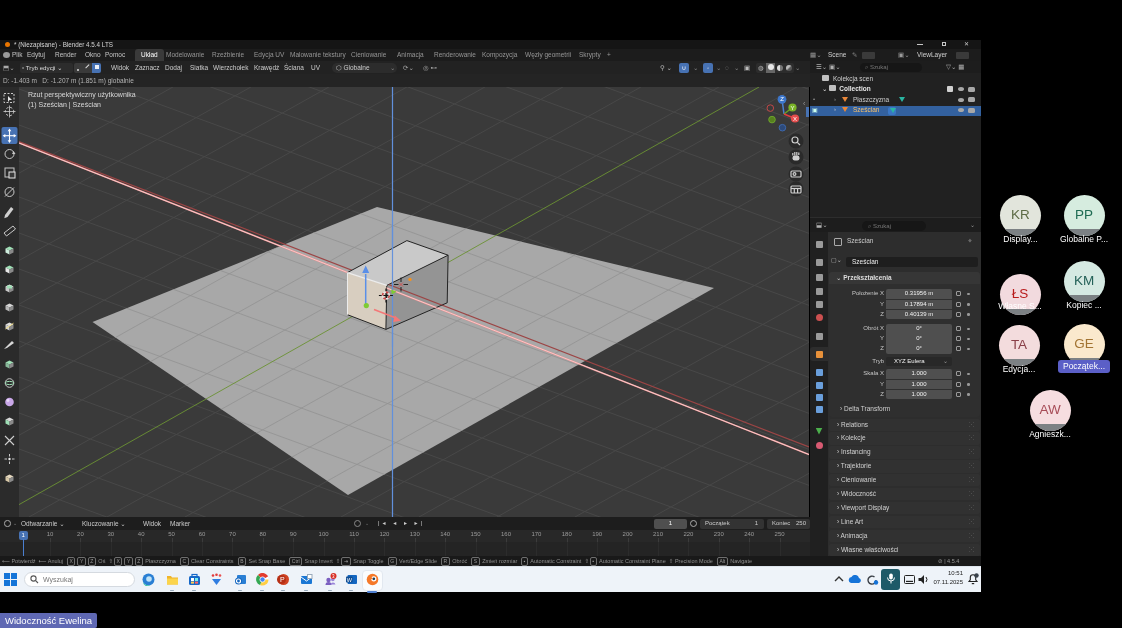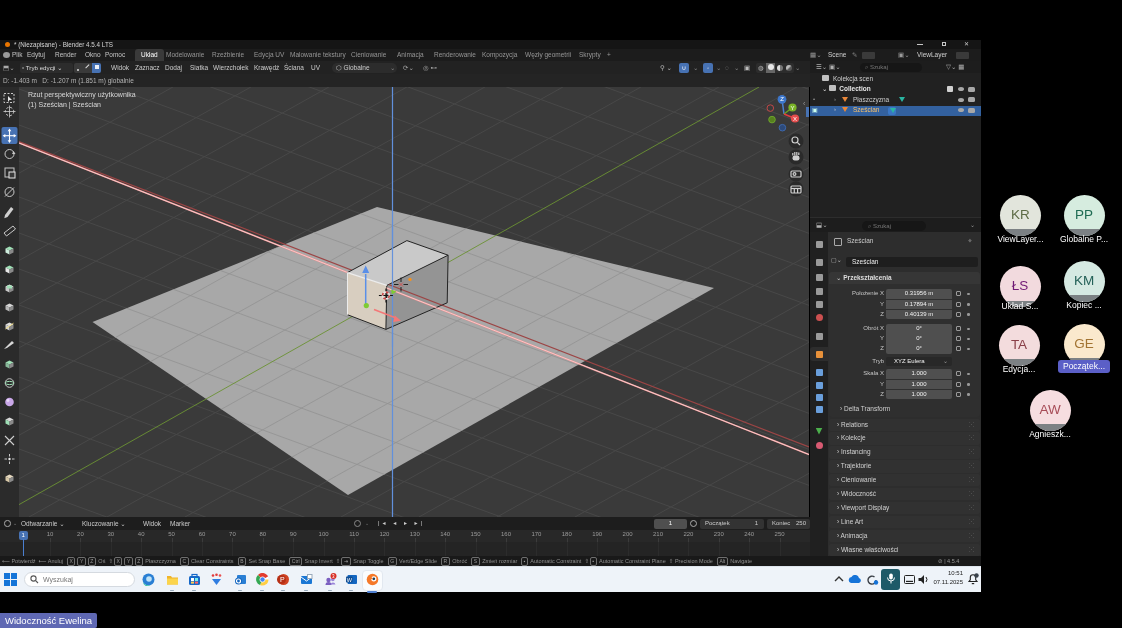--- a/index.html
+++ b/index.html
@@ -791,25 +791,25 @@
     <span class="t" style="left:928px;top:12px;width:35px;text-align:right;font-size:6px;color:#222">07.11.2025</span>
     <svg class="abs" style="left:967px;top:6px" width="12" height="12">
       <path d="M2,8.5 l8,0 l-1.3,-1.8 l0,-2.2 a2.7,2.7 0 0 0 -5.4,0 l0,2.2 z" fill="none" stroke="#222" stroke-width="1.1"></path>
       <line x1="4.8" y1="10.6" x2="7.2" y2="10.6" stroke="#222" stroke-width="1.2"></line>
       <circle cx="9.5" cy="2.5" r="2.2" fill="#38414b"></circle>
     </svg>
   </div>
 
 <div id="people">
     <div class="av" style="left:1000px;top:194.5px;background:#e2e5dc;color:#5d6b45">KR<i></i></div>
-    <div class="avn" style="left:985.5px;top:234px">ViewLayer...</div>
+    <div class="avn" style="left:985.5px;top:234px">Display...</div>
     <div class="av" style="left:1063.5px;top:194.5px;background:#d6ecdf;color:#1e6b52">PP<i></i></div>
     <div class="avn" style="left:1049px;top:234px">Globalne P...</div>
-    <div class="av" style="left:999.5px;top:266px;background:#f2dade;color:#701a75">ŁS<i></i></div>
-    <div class="avn" style="left:985px;top:300.5px">Układ S...</div>
+    <div class="av" style="left:999.5px;top:274px;background:#f2dade;color:#b91c1c">ŁS<i></i></div>
+    <div class="avn" style="left:985px;top:300.5px">Własne S...</div>
     <div class="av" style="left:1063.5px;top:260.5px;background:#d5e9e2;color:#246158">KM<i></i></div>
     <div class="avn" style="left:1049px;top:300px">Kopiec ...</div>
     <div class="av" style="left:998.5px;top:324.5px;background:#f3dcdd;color:#8a4049">TA<i></i></div>
     <div class="avn" style="left:984px;top:364px">Edycja...</div>
     <div class="av" style="left:1063.5px;top:323.5px;background:#fae9cd;color:#a27433">GE<i></i></div>
     <div class="abs" style="left:1058px;top:360px;width:52px;height:13px;background:#5b5fc7;border-radius:3px;color:#fff;font-size:8.5px;line-height:13px;text-align:center">Początek...</div>
     <div class="av" style="left:1029.5px;top:389.5px;background:#f6dde0;color:#a74c57">AW<i></i></div>
     <div class="avn" style="left:1015px;top:429px">Agnieszk...</div>
   </div>
 

